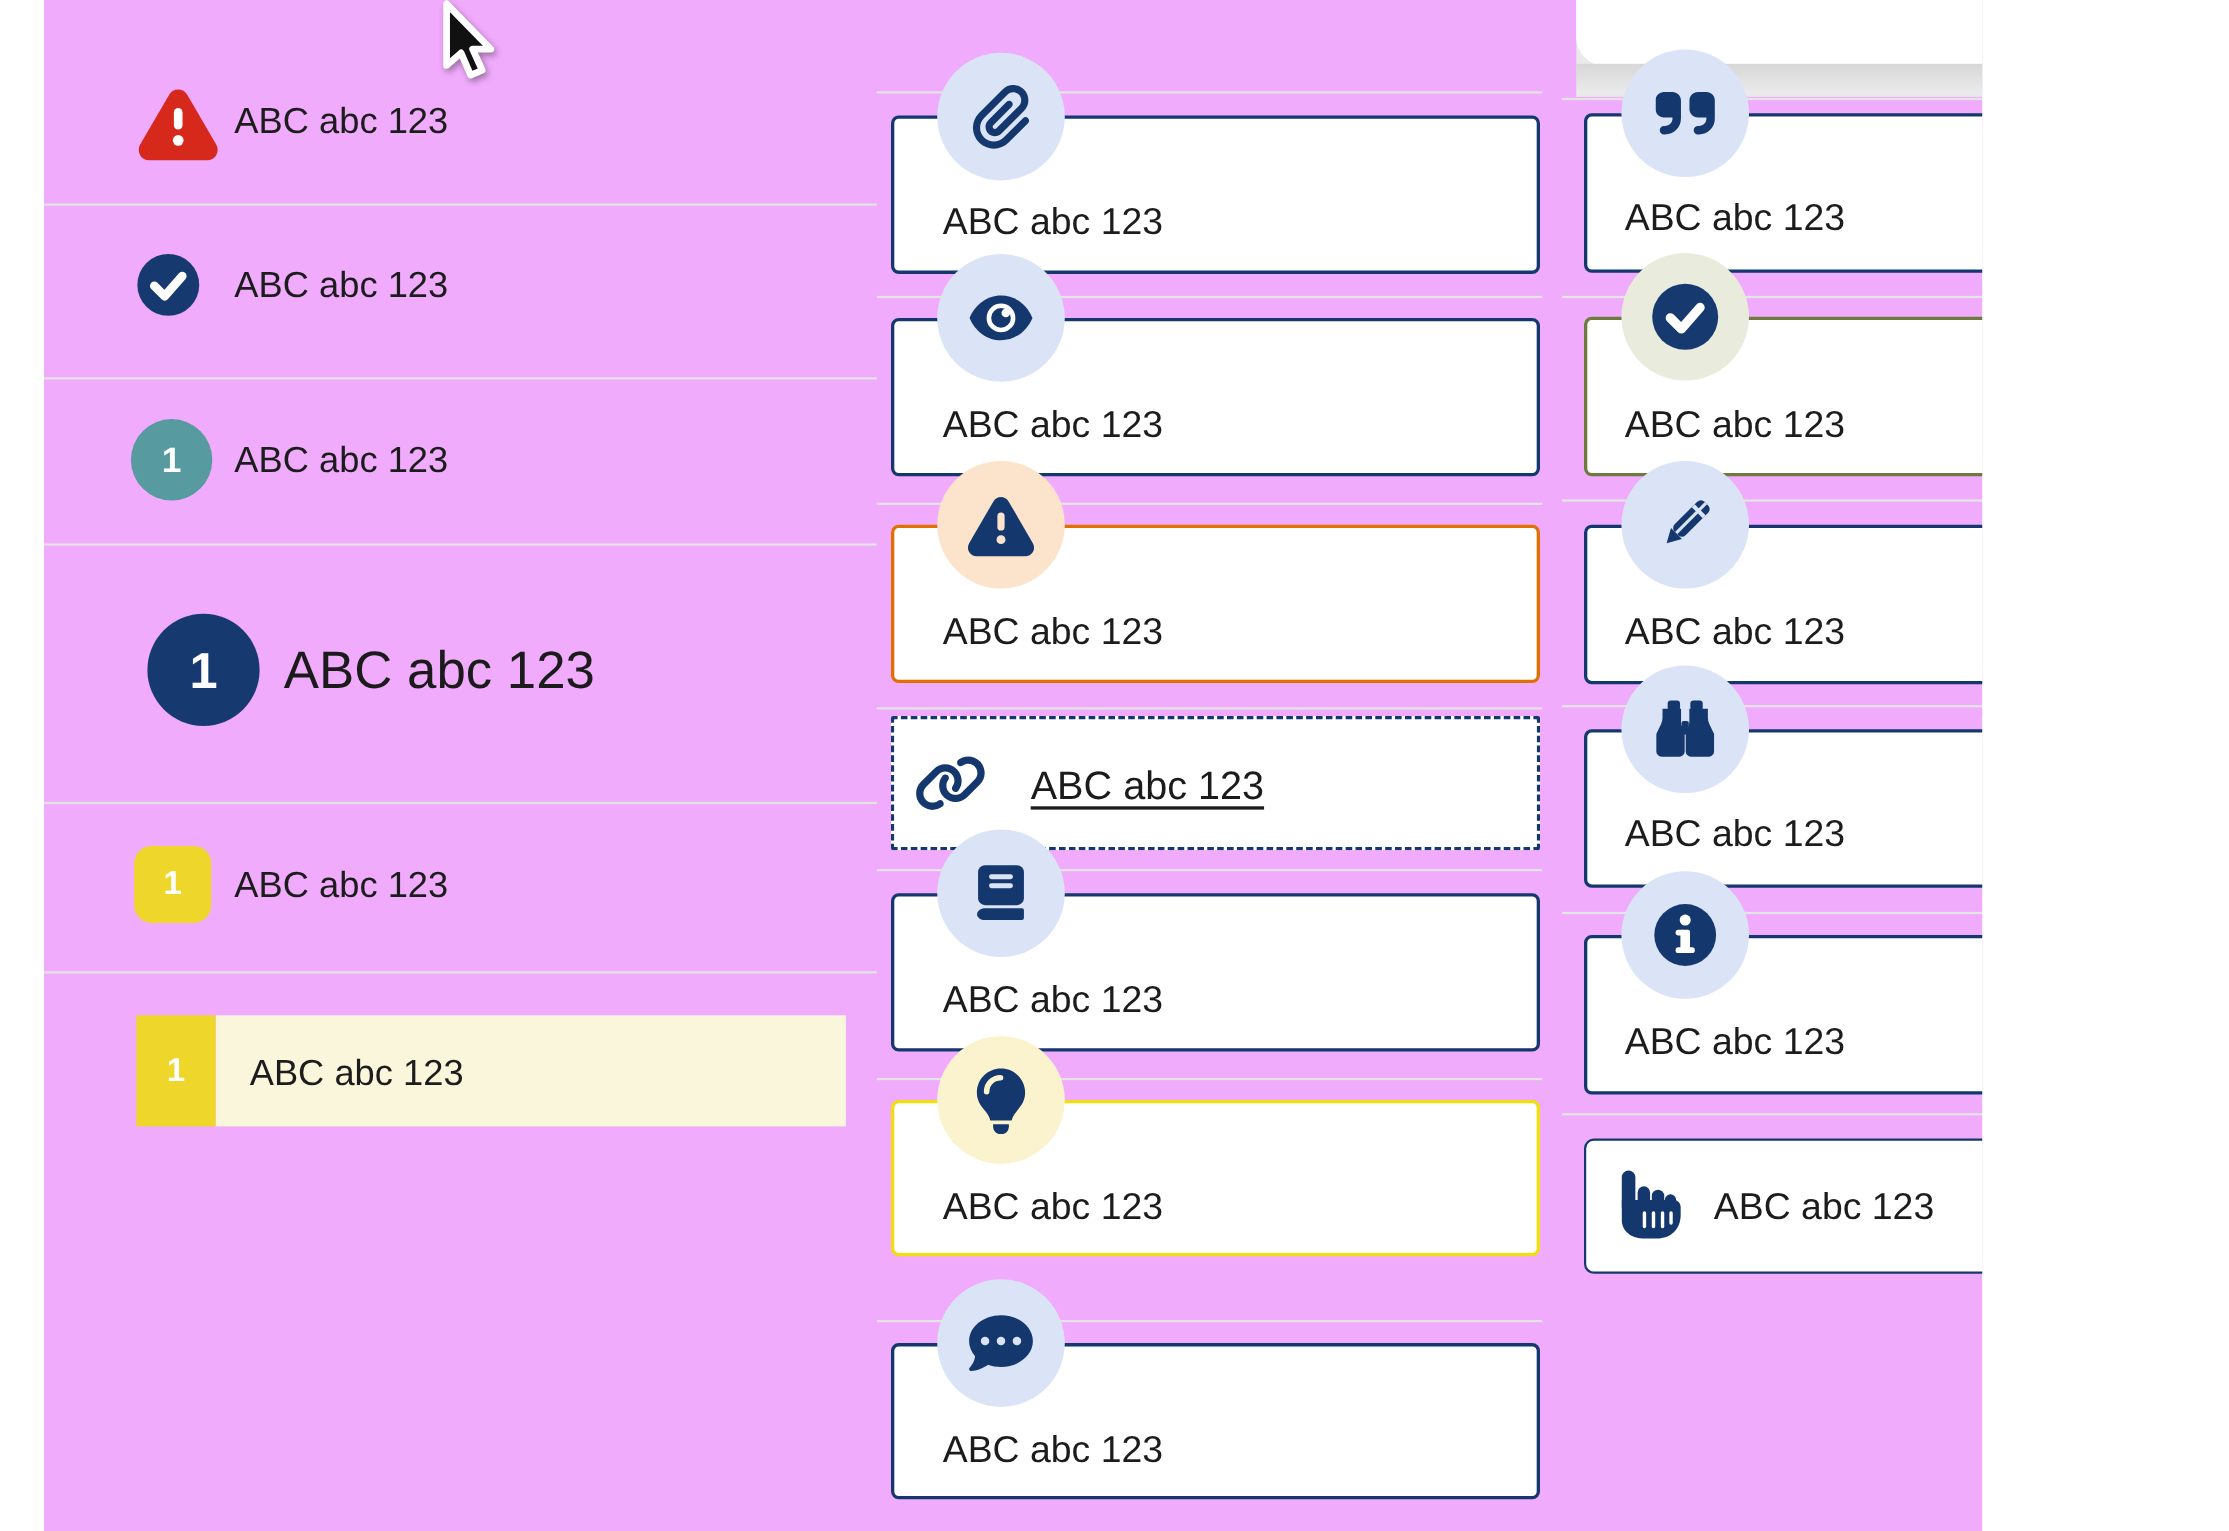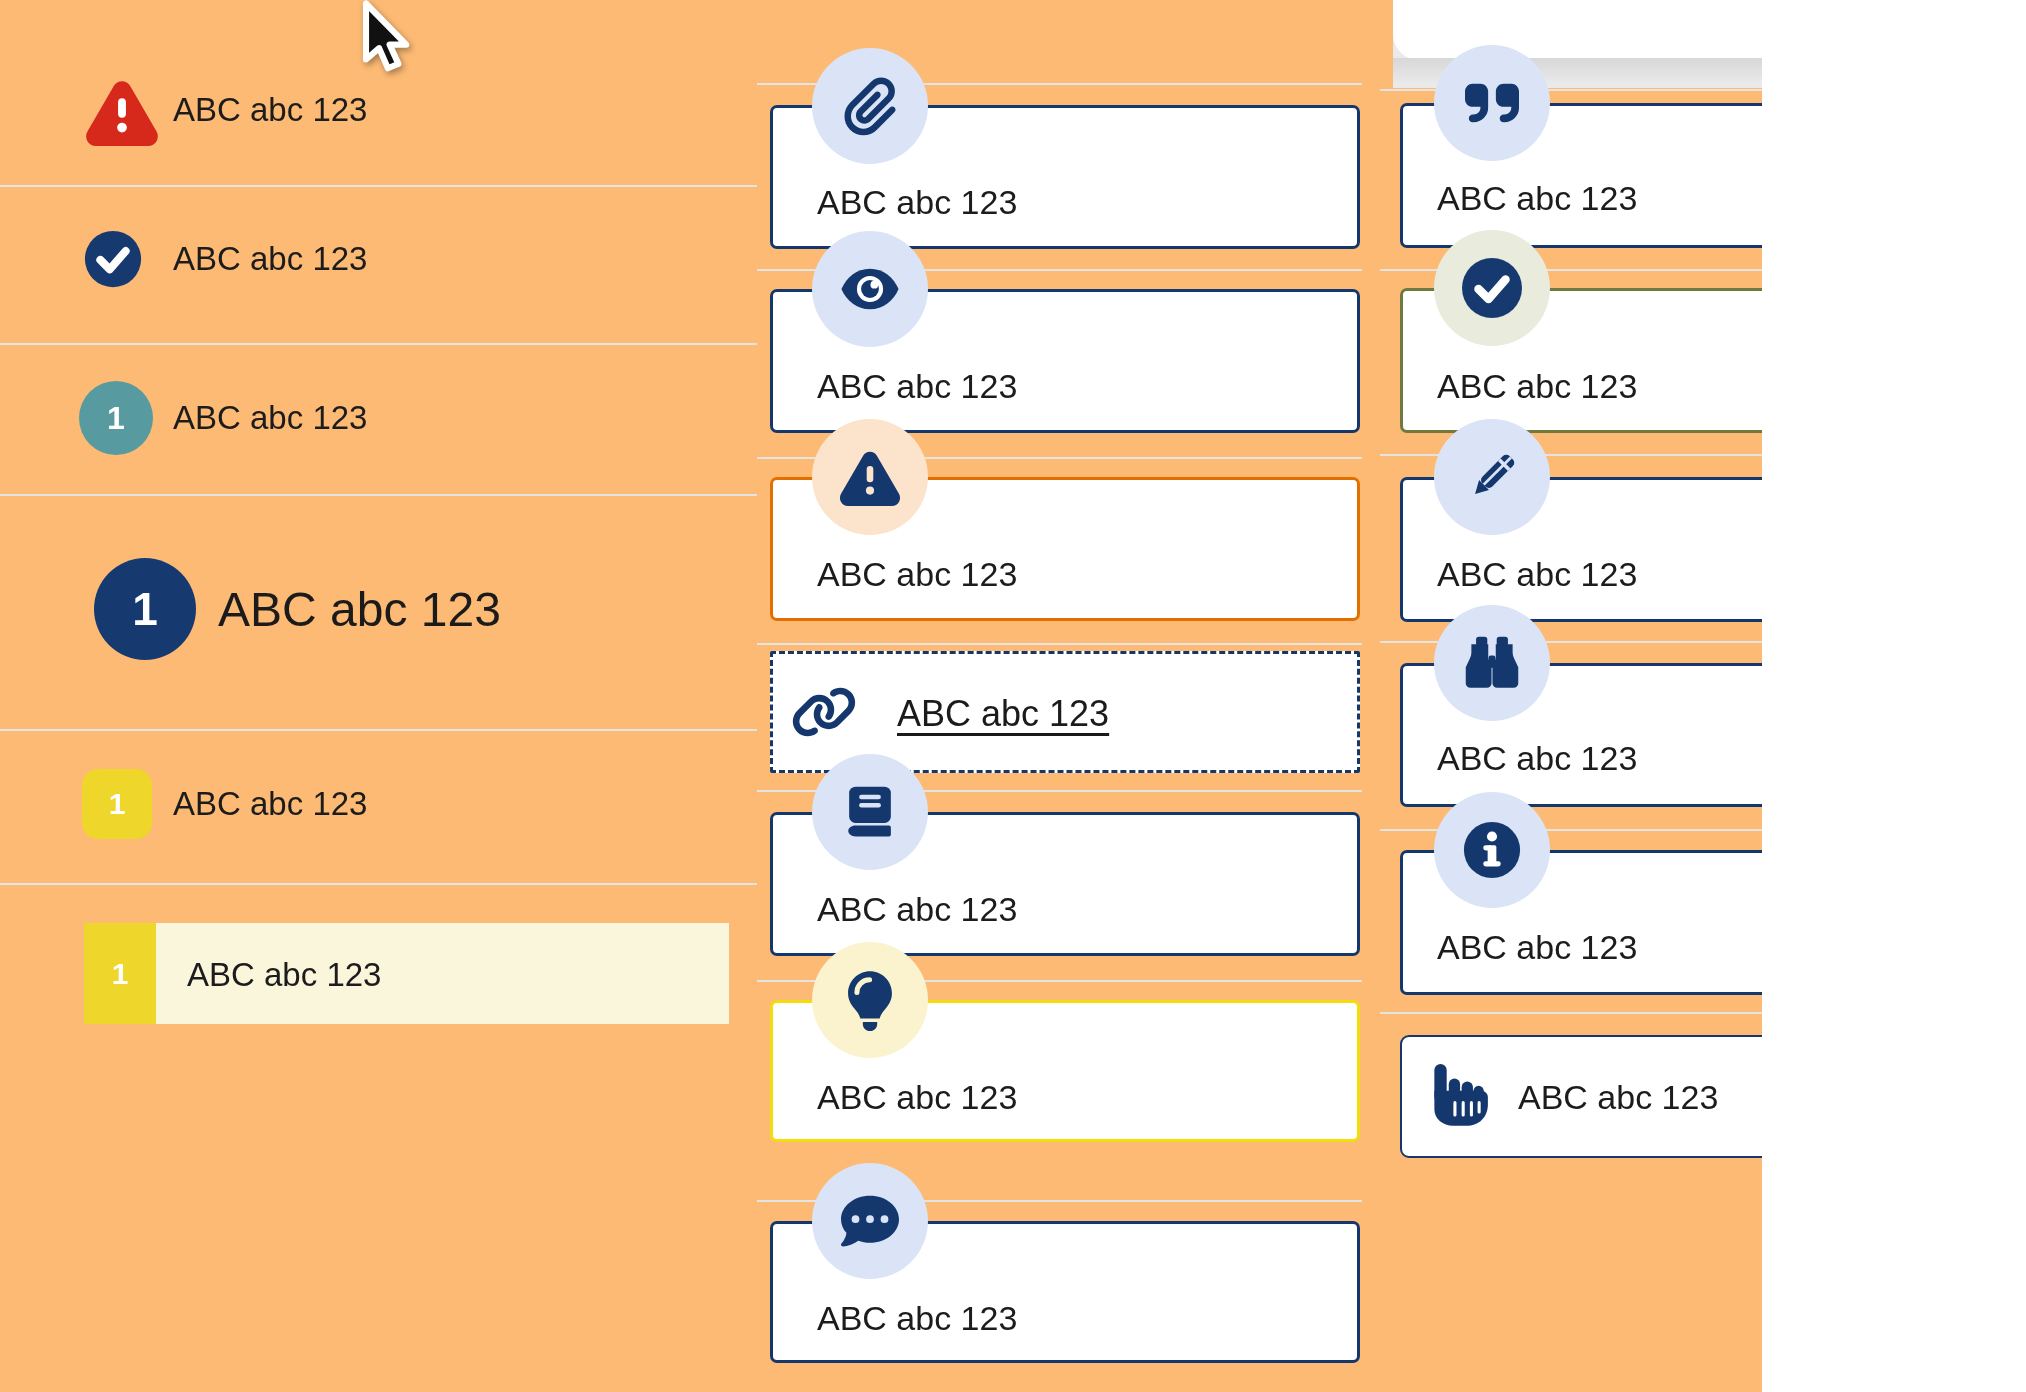--- a/index.html
+++ b/index.html
@@ -1,17 +1,17 @@
 <!DOCTYPE html>
 <html><head>
 <meta charset="utf-8">
 <style>
   html,body{margin:0;padding:0;background:#fff;}
-  .stage{position:relative;width:1762px;height:1392px;background:#fdba74;overflow:hidden;
-         font-family:"Liberation Sans","DejaVu Sans",sans-serif;color:#1c1c1c;}
+  .stage{position:relative;width:1762px;height:1392px;background:#f0abfc;overflow:hidden;
+         font-family:"Liberation Sans","DejaVu Sans",sans-serif;color:#1c1c1c;margin-left:40px;}
   .hr{position:absolute;height:2px;background:#e4e4e4;}
   .lefthr{left:0;width:757px;}
   .midhr{left:757px;width:605px;}
   .righthr{left:1380px;width:637px;}
 
   
   .llabel{position:absolute;font-size:33px;line-height:38px;color:#1c1c1c;white-space:nowrap;}
   .hlabel{position:absolute;font-size:48px;line-height:56px;color:#1b1b1b;white-space:nowrap;}
   .badge{position:absolute;display:flex;align-items:center;justify-content:center;
          color:#fff;font-weight:bold;}

